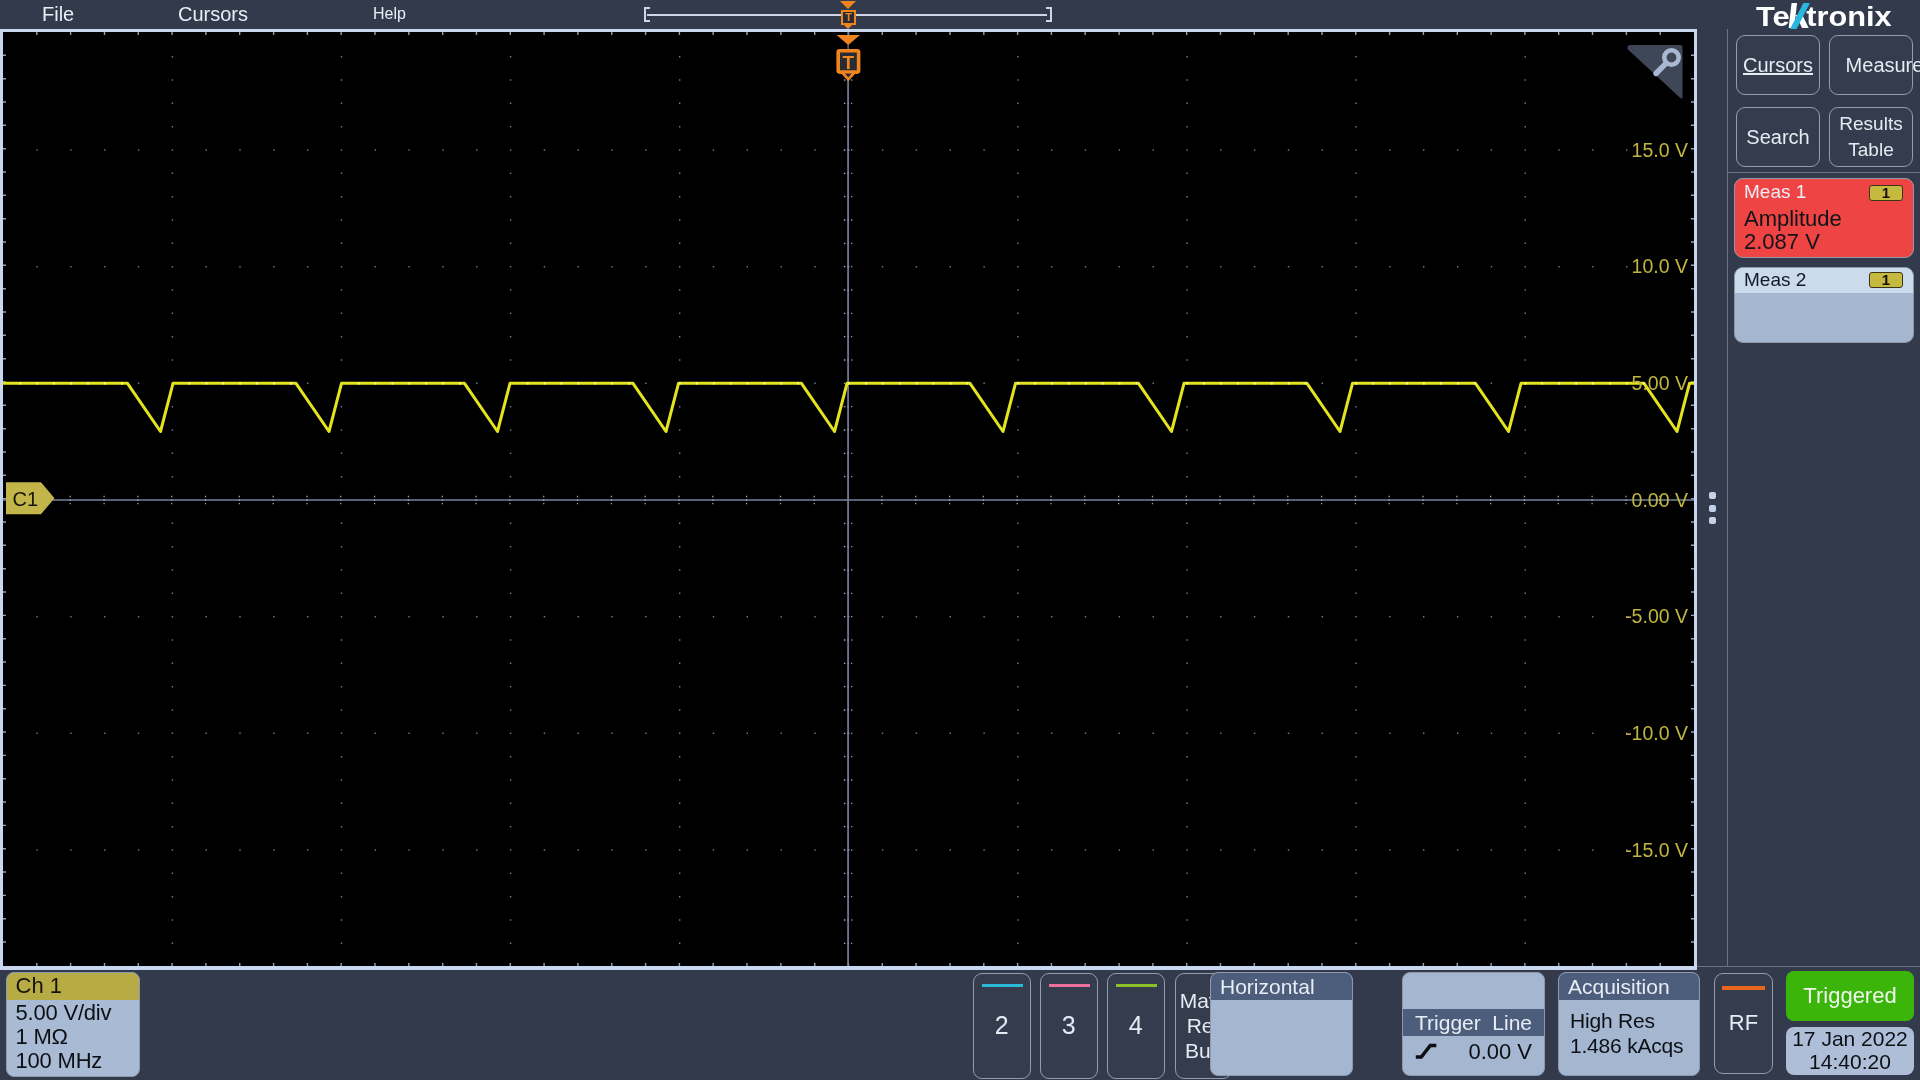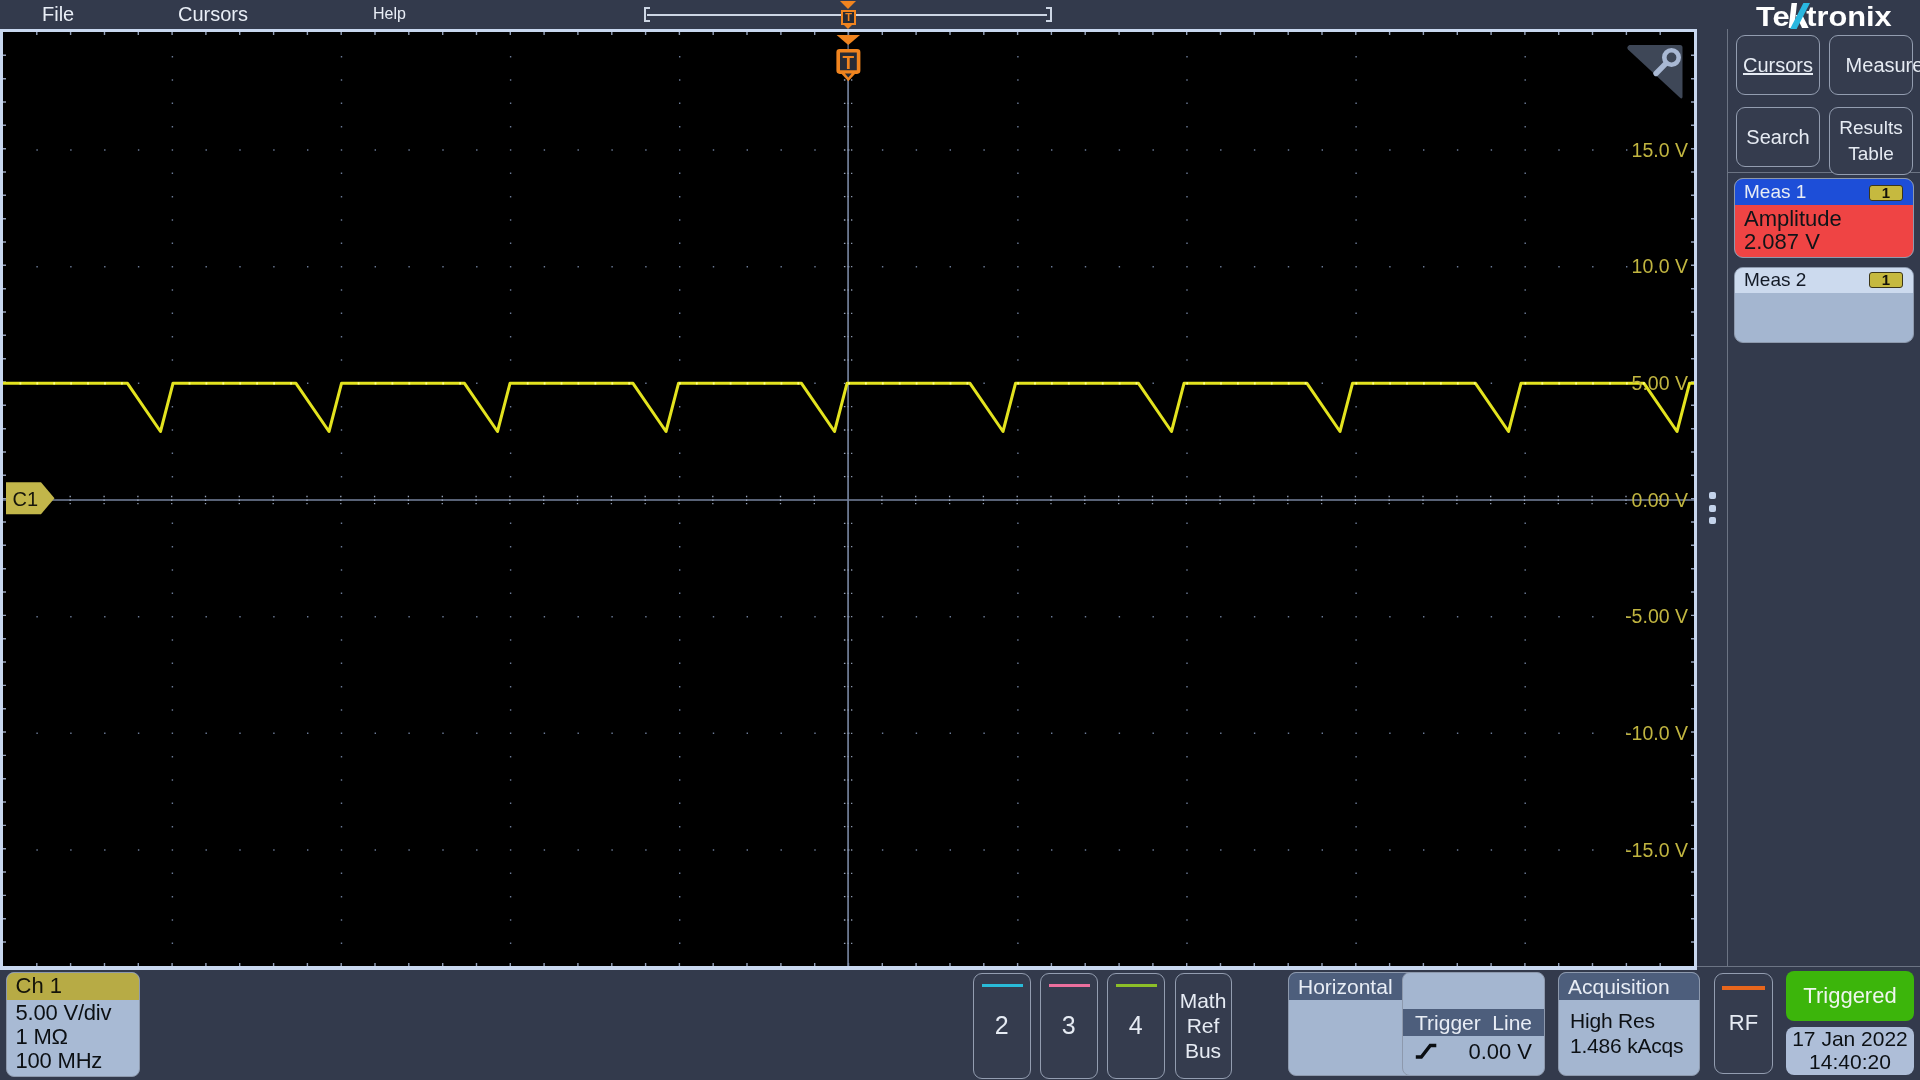--- a/index.html
+++ b/index.html
@@ -60,24 +60,24 @@
 <div class="abs" style="left:1727px;top:29px;width:1px;height:938px;background:#6c7484;"></div>
 <div class="abs" style="left:1697px;top:966px;width:223px;height:1px;background:#6c7484;"></div>
 <div class="abs" style="left:1728px;top:172px;width:192px;height:1px;background:#6c7484;"></div>
 <div class="abs" style="left:1709px;top:492px;width:7px;height:7px;border-radius:2px;background:#c3d2ea;"></div>
 <div class="abs" style="left:1709px;top:504.5px;width:7px;height:7px;border-radius:2px;background:#c3d2ea;"></div>
 <div class="abs" style="left:1709px;top:517px;width:7px;height:7px;border-radius:2px;background:#c3d2ea;"></div>
 
 <div class="btn" style="left:1736px;top:35px;width:84px;height:60px;font-size:20px;text-decoration:underline;">Cursors</div>
 <div class="btn" style="left:1829px;top:35px;width:84px;height:60px;font-size:20px;padding-left:27px;">Measure</div>
 <div class="btn" style="left:1736px;top:107px;width:84px;height:60px;font-size:20px;">Search</div>
-<div class="btn" style="left:1829px;top:107px;width:84px;height:68px;font-size:19px;line-height:26px;border-radius:9px;">Results<br>Table</div>
+<div class="btn" style="left:1829px;top:107px;width:84px;height:60px;font-size:19px;line-height:26px;border-radius:9px;">Results<br>Table</div>
 
 <div class="hdrbox" style="left:1734px;top:178px;width:180px;height:80px;border-radius:9px;">
-  <div style="height:26px;background:#1d4ed8;color:#e8edf5;font-size:19px;line-height:25px;padding-left:9px;position:relative;">Meas 1
+  <div style="height:26px;background:#ef4444;color:#e8edf5;font-size:19px;line-height:25px;padding-left:9px;position:relative;">Meas 1
     <span style="position:absolute;right:10px;top:5.5px;width:34px;height:16.5px;background:#c6b93f;border:1.5px solid #3c3618;border-radius:3px;color:#14120a;font-size:15px;line-height:13px;text-align:center;font-weight:bold;">1</span>
   </div>
   <div style="padding:1.5px 0 0 9px;color:#101418;font-size:22px;line-height:23.5px;background:#ef4444;height:54px;">Amplitude<br>2.087&nbsp;V</div>
 </div>
 
 <div class="hdrbox" style="left:1734px;top:266.5px;width:180px;height:76px;border-radius:9px;">
   <div style="height:25px;background:#ccdaee;color:#131a26;font-size:19px;line-height:24px;padding-left:9px;position:relative;">Meas 2
     <span style="position:absolute;right:10px;top:4px;width:34px;height:16.5px;background:#c6b93f;border:1.5px solid #3c3618;border-radius:3px;color:#14120a;font-size:15px;line-height:13px;text-align:center;font-weight:bold;">1</span>
   </div>
 </div>
@@ -90,21 +90,21 @@
 </div>
 
 <div class="btn" style="left:972.5px;top:972.5px;width:58.5px;height:106px;font-size:25px;">2</div>
 <div class="abs" style="left:981.5px;top:983.5px;width:41px;height:3.5px;background:#29bbd8;"></div>
 <div class="btn" style="left:1039.5px;top:972.5px;width:58.5px;height:106px;font-size:25px;">3</div>
 <div class="abs" style="left:1048.5px;top:983.5px;width:41px;height:3.5px;background:#ec6f9d;"></div>
 <div class="btn" style="left:1106.5px;top:972.5px;width:58.5px;height:106px;font-size:25px;">4</div>
 <div class="abs" style="left:1115.5px;top:983.5px;width:41px;height:3.5px;background:#8cbf28;"></div>
 <div class="btn" style="left:1174.5px;top:972.5px;width:57px;height:106px;font-size:21px;line-height:25px;">Math<br>Ref<br>Bus</div>
 
-<div class="hdrbox" style="left:1288px;top:972px;width:143px;height:104px;">
+<div class="hdrbox" style="left:1210px;top:972px;width:143px;height:104px;">
   <div class="hdr" style="height:27px;font-size:21px;line-height:27px;padding-left:9px;">Horizontal</div>
 </div>
 
 <div class="hdrbox" style="left:1402px;top:972px;width:143px;height:104px;">
   <div class="hdr" style="height:27px;font-size:21px;line-height:27px;padding:0 12px;margin-top:36px;">Trigger<span style="float:right">Line</span></div>
   <div style="position:relative;height:77px;">
     <svg class="abs" style="left:11px;top:7px" width="24" height="16">
         <path d="M1.8 14 h5.5 l9 -11.5 h6" fill="none" stroke="#0a0e12" stroke-width="3.4"></path>
       </svg>
     <div class="abs" style="right:12px;top:3px;color:#0c1014;font-size:22px;">0.00&nbsp;V</div>

